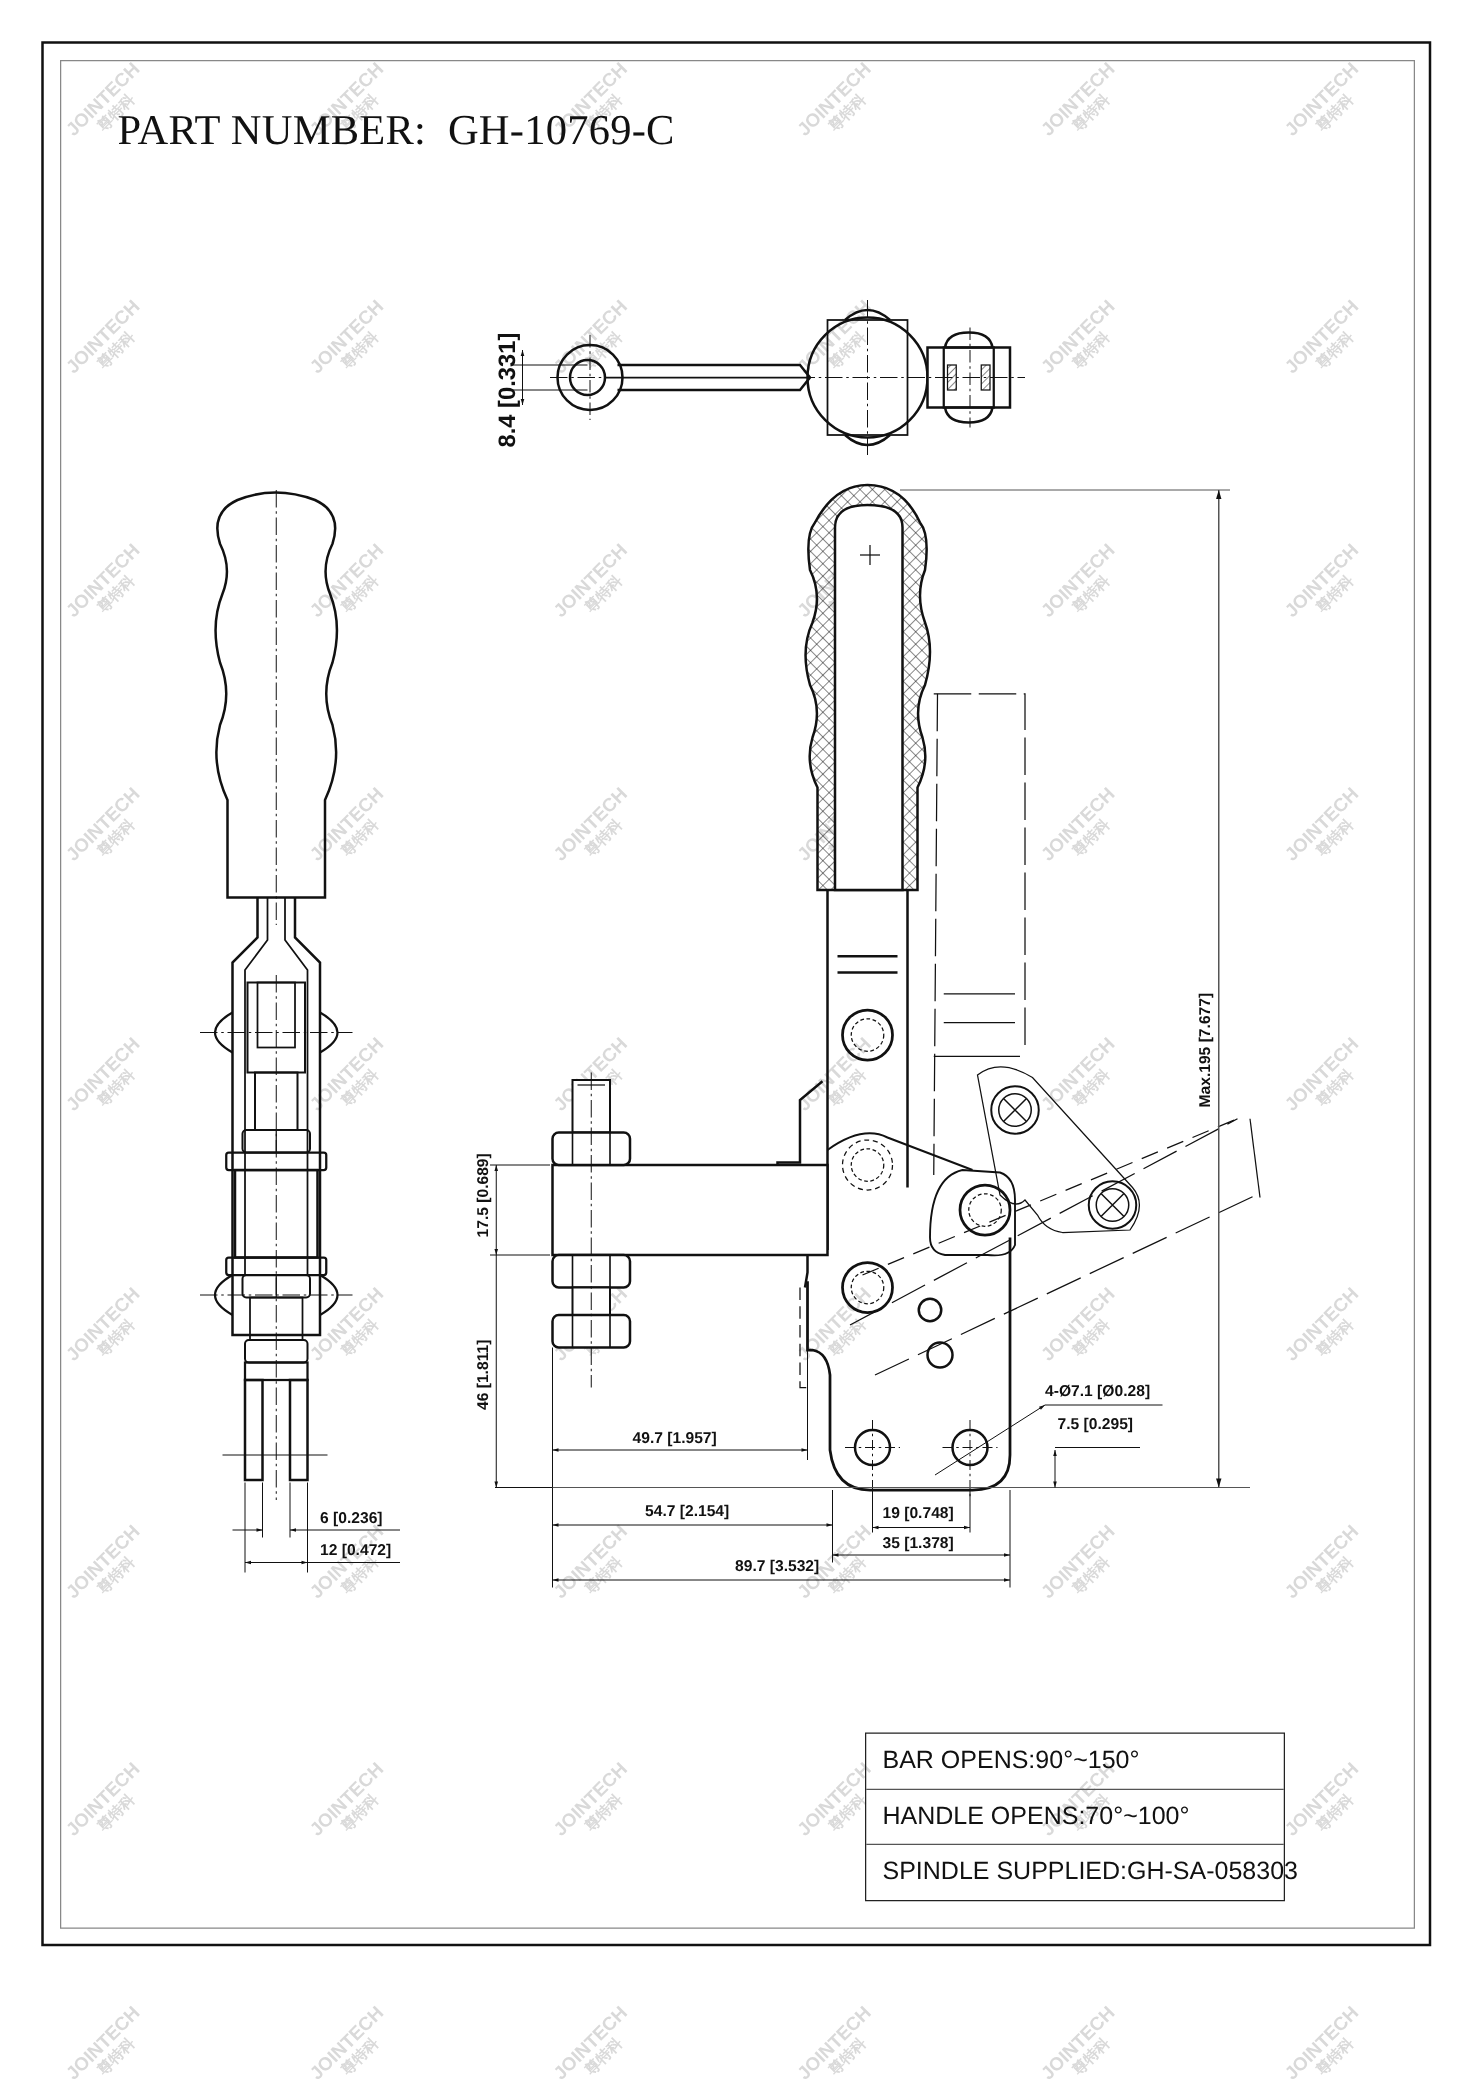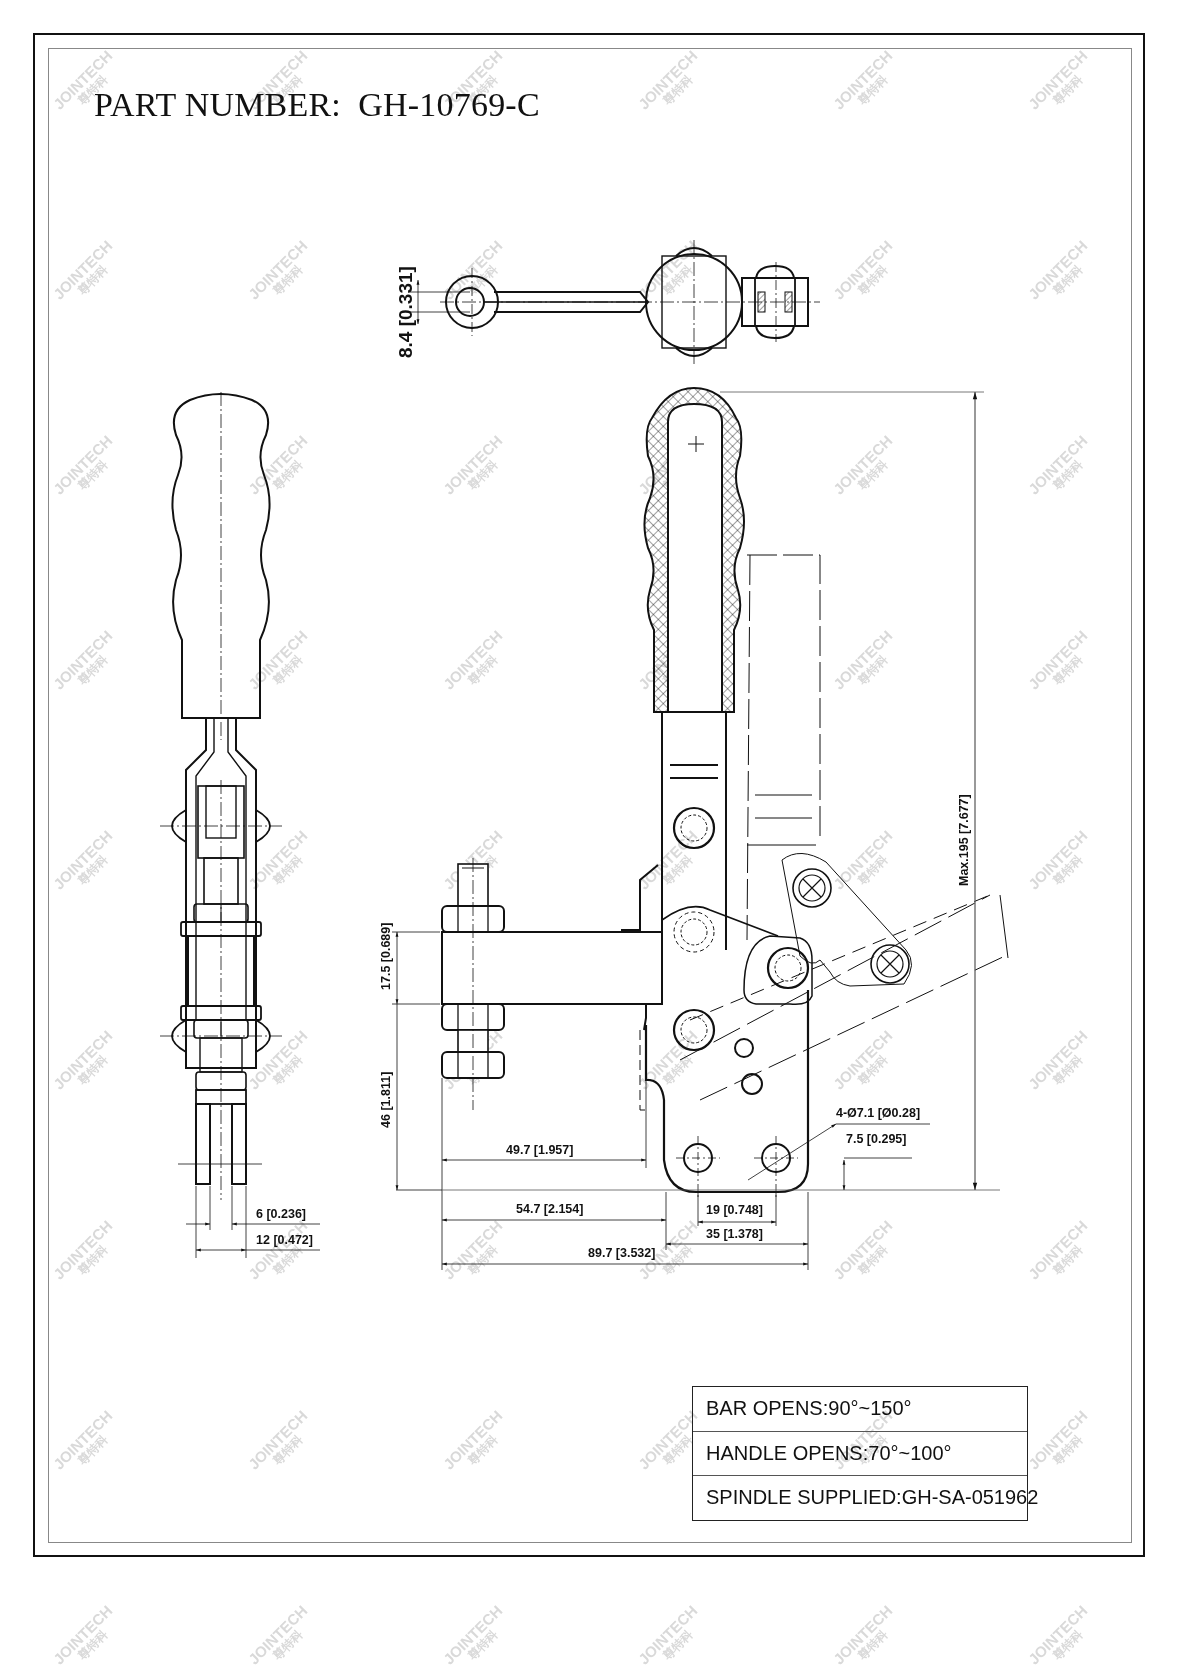--- a/index.html
+++ b/index.html
@@ -287,15 +287,15 @@
     <text class="dim" x="706" y="1214">19 [0.748]</text>
     <text class="dim" x="706" y="1238">35 [1.378]</text>
     <text class="dim" x="836" y="1117">4-Ø7.1 [Ø0.28]</text>
     <text class="dim" x="846" y="1143">7.5 [0.295]</text>
     <text class="dim" transform="translate(968,886) rotate(-90)">Max.195 [7.677]</text>
   </svg>
 
   <div class="spec-table">
     <div class="spec-row">BAR OPENS:90°~150°</div>
     <div class="spec-row">HANDLE OPENS:70°~100°</div>
-    <div class="spec-row">SPINDLE SUPPLIED:GH-SA-051962</div>
+    <div class="spec-row">SPINDLE SUPPLIED:GH-SA-058303</div>
   </div>
 </div>
 
 </body></html>

